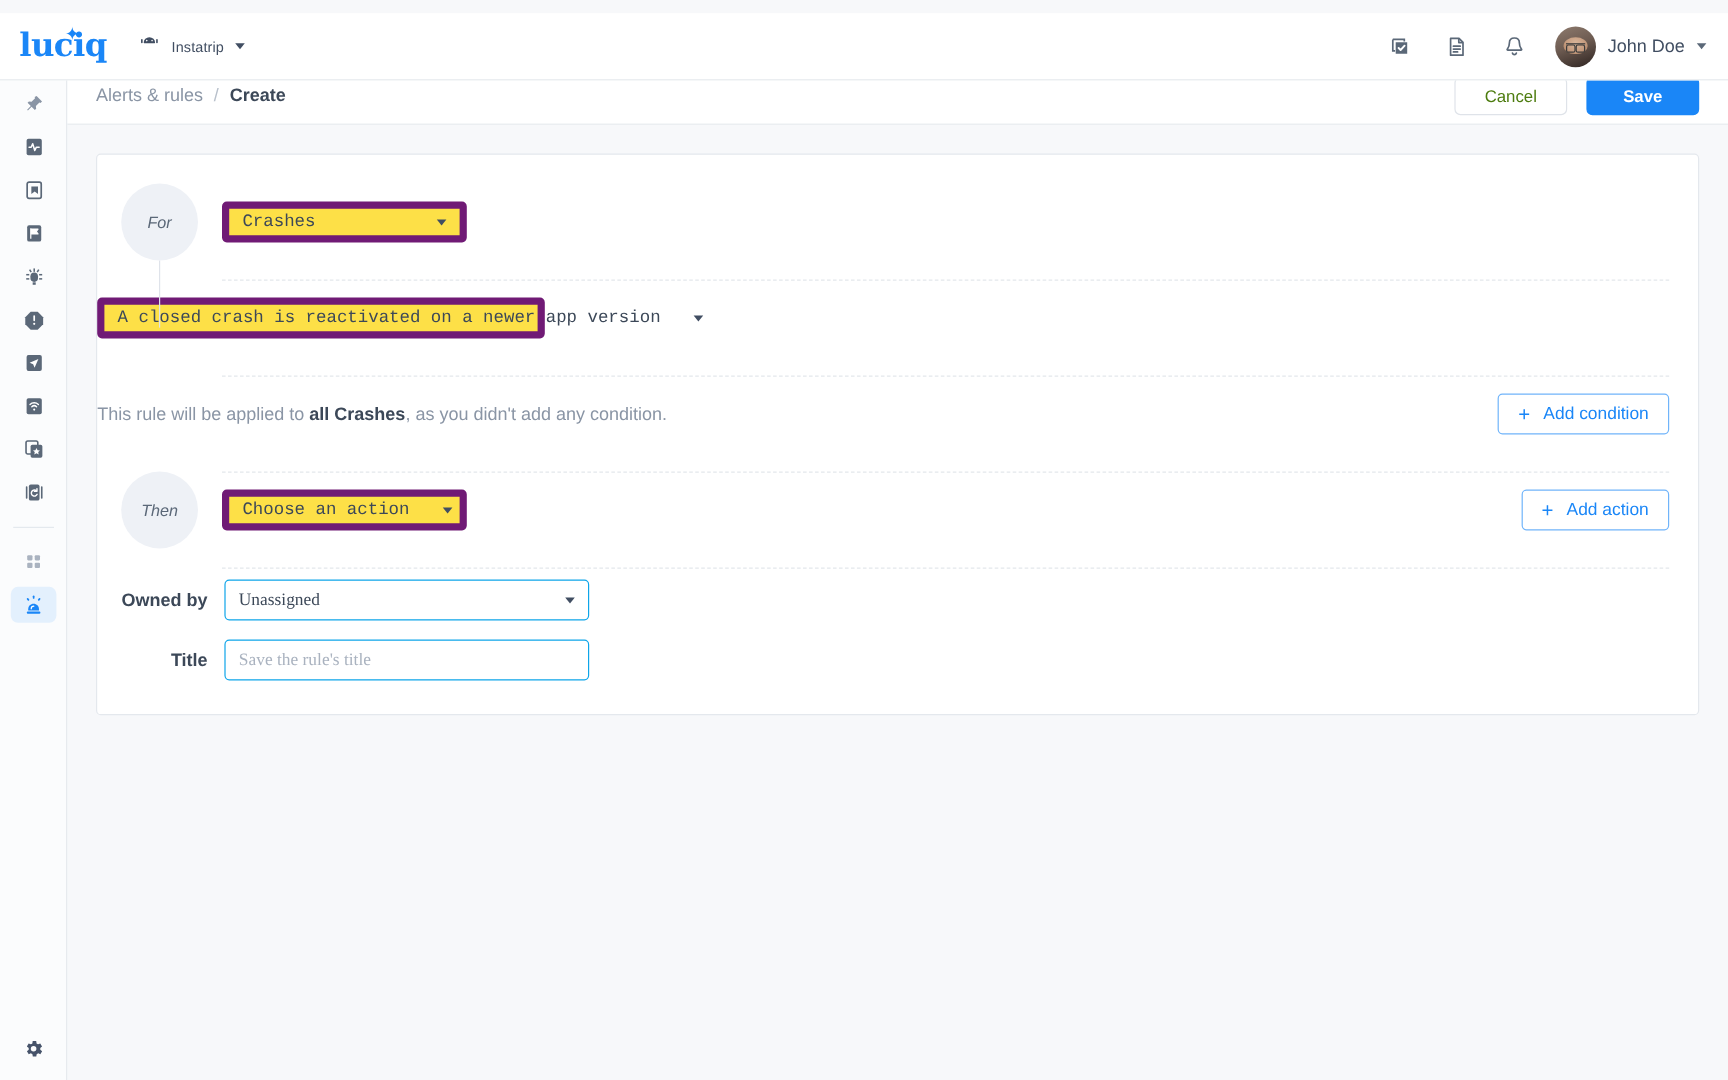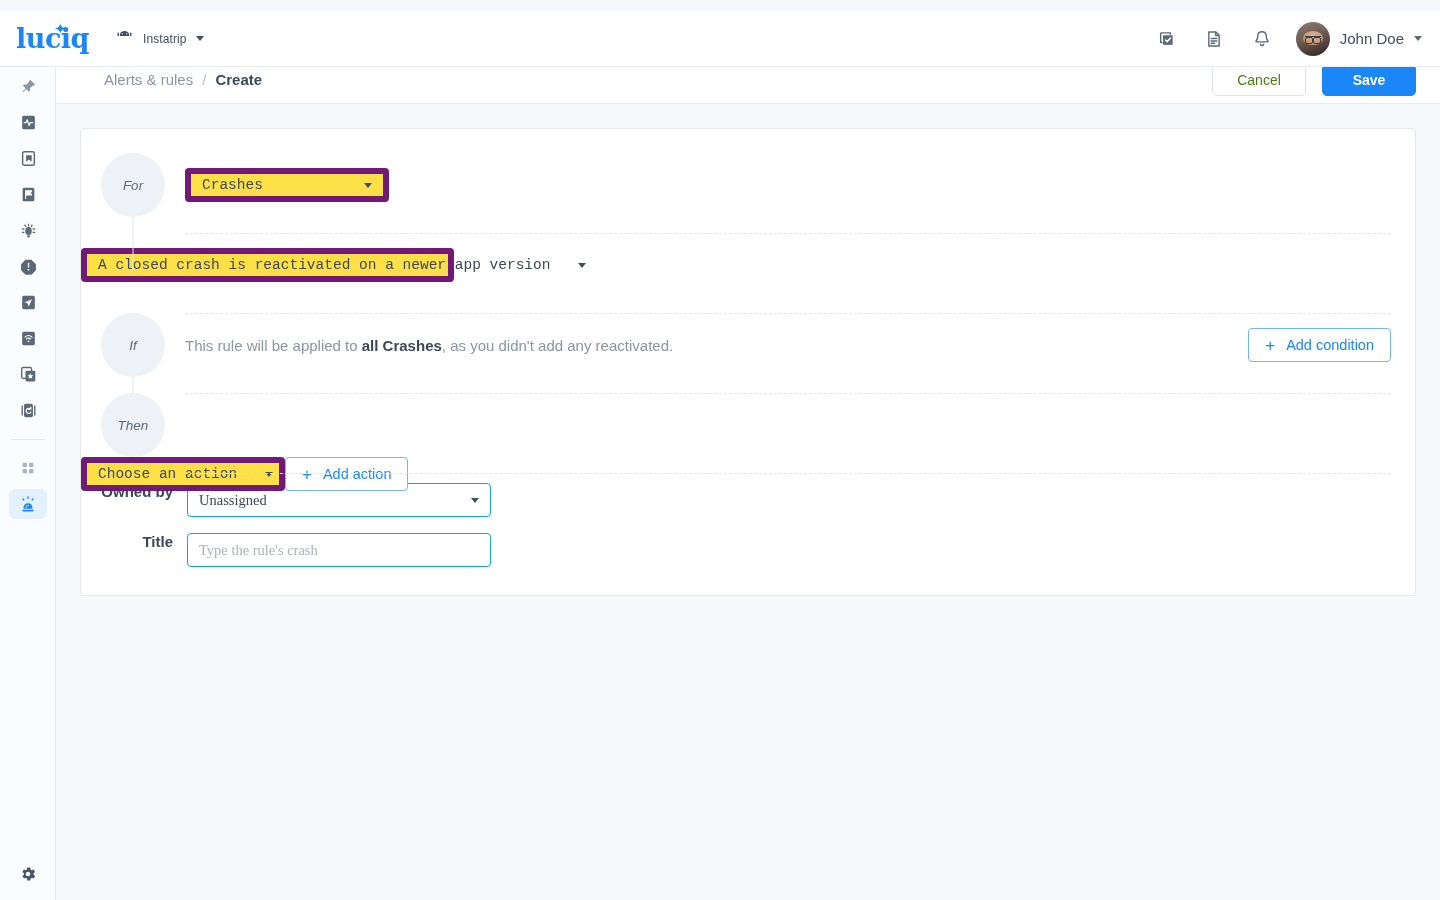--- a/index.html
+++ b/index.html
@@ -85,21 +85,21 @@
   .rail-item.active { color: #1a86f7; }
   .rail-divider { width: 34px; height: 1px; background: #e4e9ee; margin: 11px auto 10px auto; }
   .rail-bottom { position: absolute; bottom: 0; left: 0; width: 56px; padding-bottom: 8px; }
 
   
   .pagehead {
     position: absolute; top: 56px; left: 56px; width: 1384px; height: 48px;
     background: #ffffff; border-bottom: 1px solid #e7eaee;
     display: flex; align-items: center; padding: 0 24px 0 24px; z-index: 10;
   }
-  .crumbs { display: flex; align-items: center; gap: 9px; font-size: 15px; margin-left: 24px; }
+  .crumbs { display: flex; align-items: center; gap: 9px; font-size: 15px; }
   .crumb-link { color: #8a95a5; cursor: pointer; }
   .crumb-sep { color: #b8c0cb; }
   .crumb-cur { color: #3c4858; font-weight: bold; }
   .head-actions { margin-left: auto; display: flex; align-items: center; gap: 16px; }
   .btn {
     height: 32px; border-radius: 5px; font-size: 14px; display: inline-flex;
     align-items: center; justify-content: center; cursor: pointer; padding: 0 16px;
   }
   .btn-cancel { background: #fff; border: 1px solid #dfe3e9; color: #4d7c0f; min-width: 94px; }
   .btn-save { background: #1a86f7; border: 1px solid #1a86f7; color: #fff; font-weight: bold; min-width: 94px; }
@@ -136,21 +136,21 @@
   .if-text b { color: #3c4858; font-weight: bold; }
   .btn-add {
     margin-left: auto; height: 34px; border: 1px solid #70b4fa; border-radius: 4px;
     background: #fff; color: #1a86f7; font-size: 14.5px; display: inline-flex;
     align-items: center; gap: 11px; padding: 0 16px; cursor: pointer; white-space: nowrap;
   }
   .plus { font-size: 17px; line-height: 1; font-weight: normal; }
 
   
   .fields { padding-top: 10px; }
-  .field-row { display: flex; align-items: flex-start; margin-bottom: 16px; }
+  .field-row { display: flex; align-items: center; margin-bottom: 16px; }
   .field-label {
     width: 106px; text-align: right; padding-right: 14px; flex: none;
     font-size: 15px; color: #3c4858; font-weight: bold;
   }
   .input {
     width: 304px; height: 34px; border: 1px solid #0ea5e9; border-radius: 4px; background: #fff;
     display: flex; align-items: center; padding: 0 11px; font-size: 14.5px; color: #3c4858; font-family: Liberation Serif, serif;
   }
   .input.placeholder { color: #a9b2bf; }
   .input .sp { flex: 1; }
@@ -390,37 +390,33 @@
           <div class="select" style="width:373px;">
             <span class="val">A closed crash is reactivated on a newer app version</span>
             <span class="sp"></span>
             <span class="caret"></span>
           </div>
         </div>
         <div class="sep-dashed" style="top:80px;"></div>
       </div>
 
       <div class="row" style="height:80px;">
-        <div class="bubble-col">
-          <div class="connector" style="top:64px; height:56px;"></div>
-          <div class="bubble">If</div>
-        </div>
         <div class="row-body" style="height:64px;">
           <div class="if-text">
-            <span>This rule will be applied to </span><b>all Crashes</b><span>, as you didn't add any reactivated.</span>
+            <span>This rule will be applied to </span><b>all Crashes</b><span>, as you didn't add any condition.</span>
           </div>
           <div class="btn-add">
             <span class="plus">+</span>
             <span>Add condition</span>
           </div>
         </div>
         <div class="sep-dashed" style="top:80px;"></div>
       </div>
 
-      <div class="row" style="height:80px;flex-direction:column;">
+      <div class="row" style="height:80px;">
         <div class="bubble-col">
           <div class="bubble">Then</div>
         </div>
         <div class="row-body" style="height:64px;">
           <div class="select" style="width:204px;">
             <span class="val">Choose an action</span>
             <span class="sp"></span>
             <span class="caret"></span>
           </div>
           <div class="btn-add">
@@ -435,20 +431,20 @@
         <div class="field-row">
           <div class="field-label">Owned by</div>
           <div class="input" style="width:304px; cursor:pointer;">
             <span>Unassigned</span>
             <span class="sp"></span>
             <span class="caret"></span>
           </div>
         </div>
         <div class="field-row">
           <div class="field-label">Title</div>
-          <div class="input placeholder" style="width:304px;">Type the rule's crash</div>
+          <div class="input placeholder" style="width:304px;">Save the rule's title</div>
         </div>
       </div>
 
     </div>
   </div>
 
 </div>
 
 </body></html>

